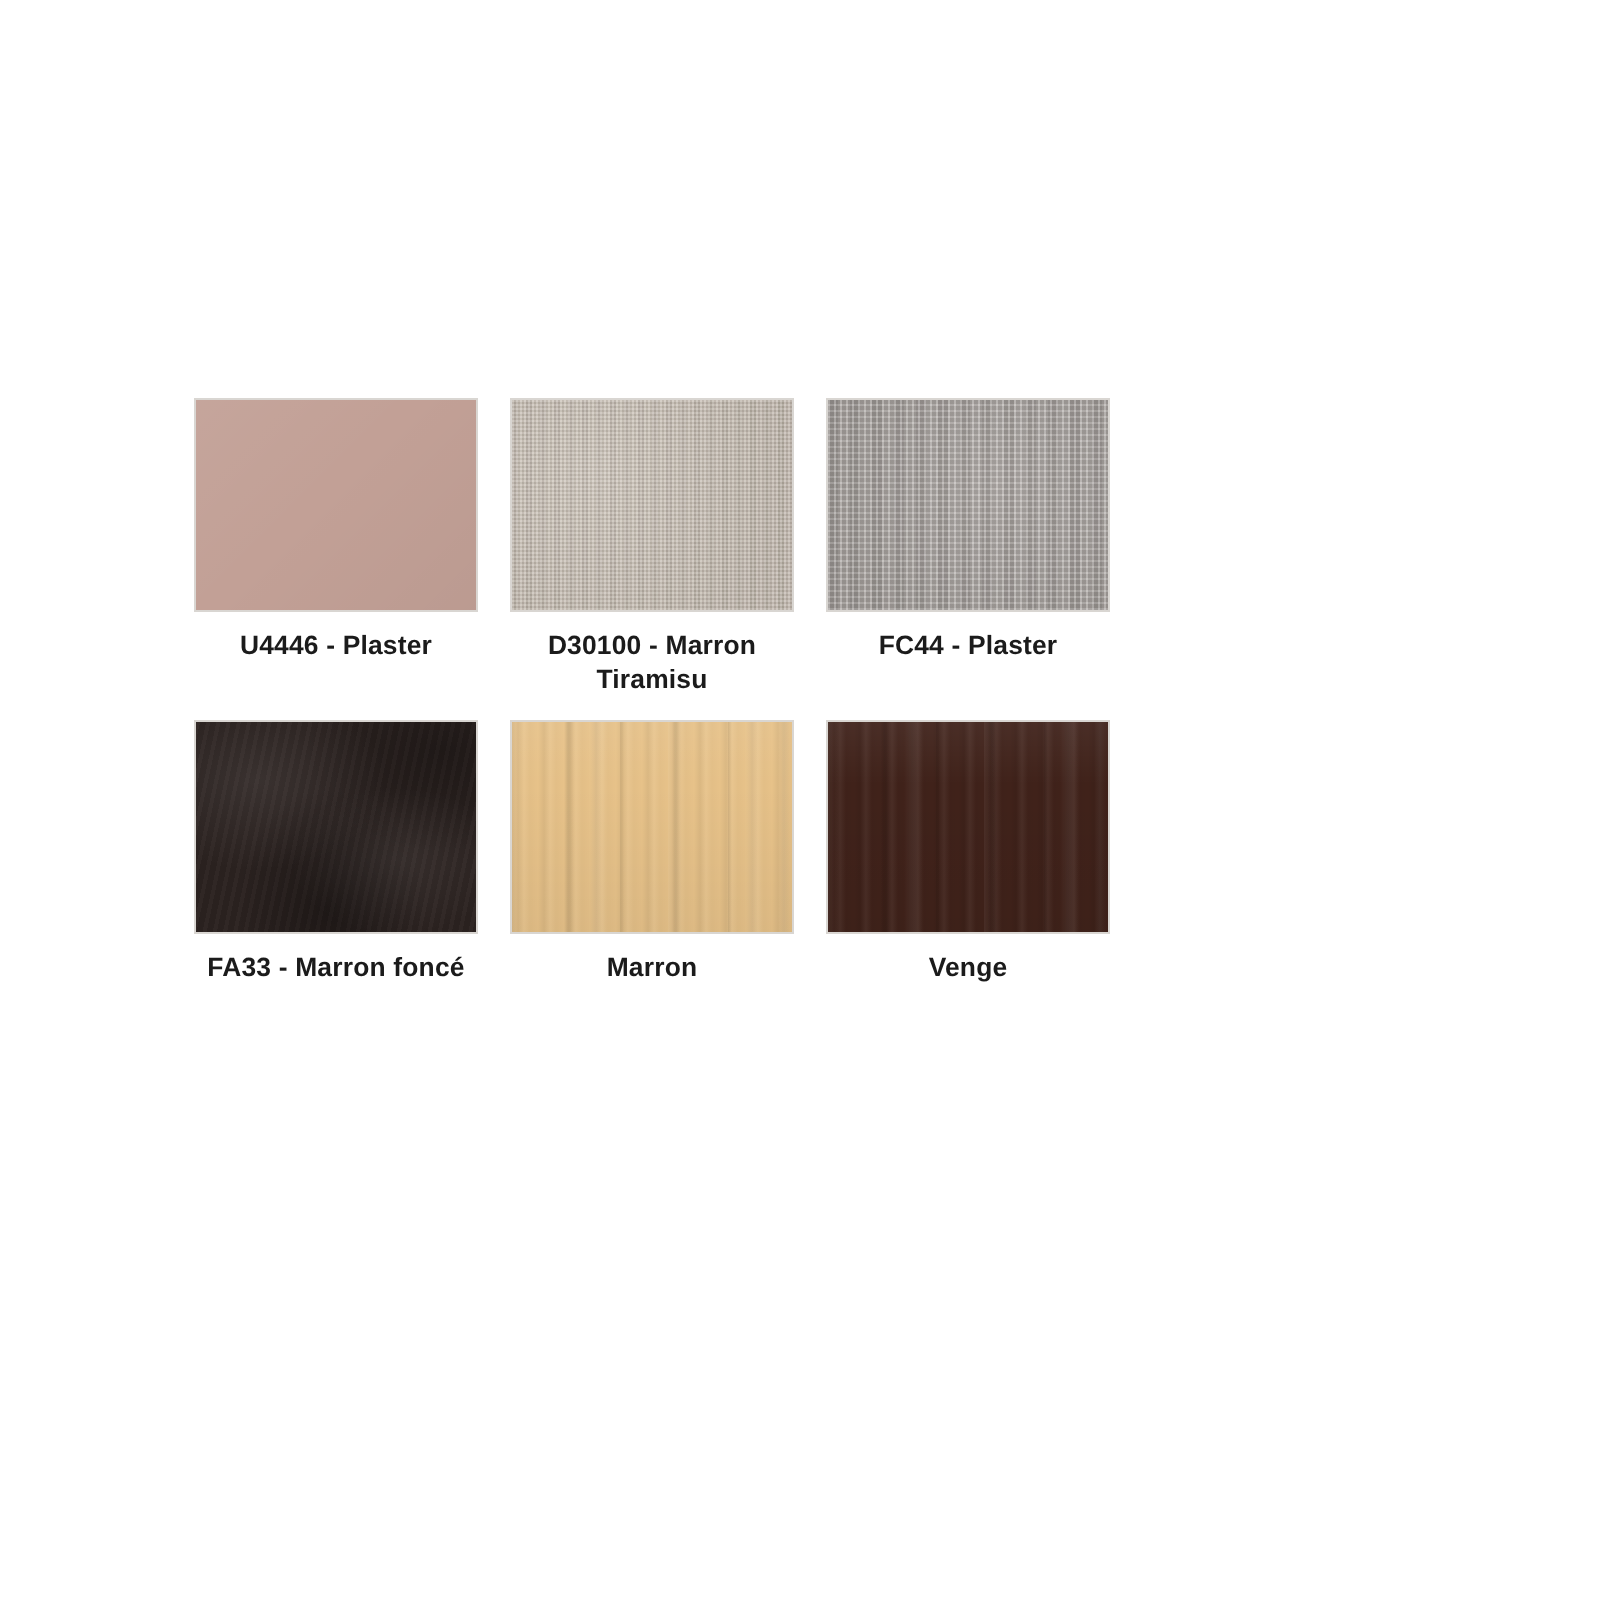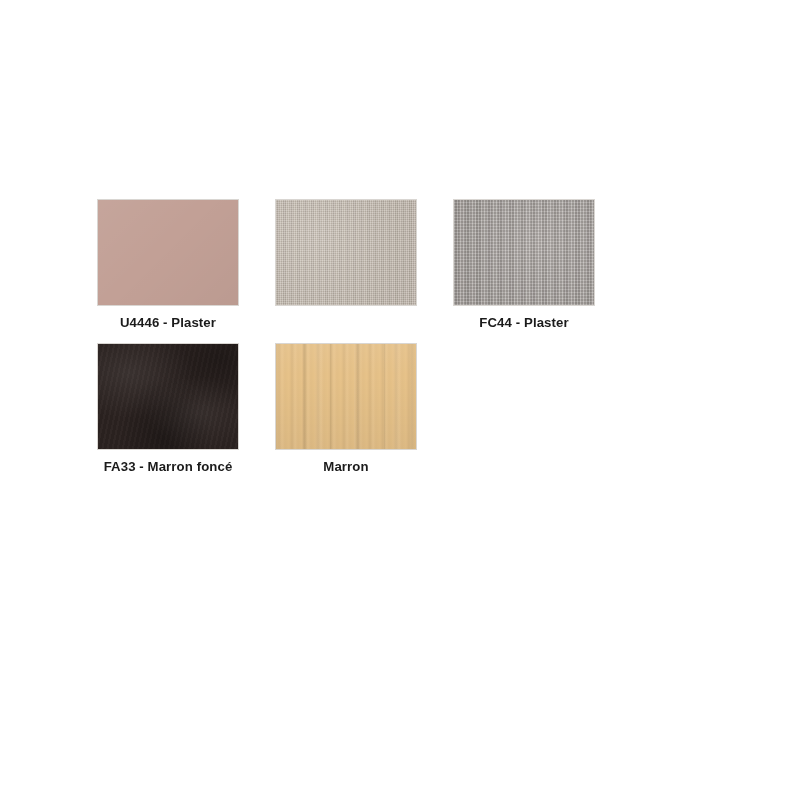--- a/index.html
+++ b/index.html
@@ -20,21 +20,20 @@
     position: absolute;
     left: 89px;
     top: 199px;
     width: 640px;
   }
 
   .swatch-row {
     display: flex;
     flex-direction: row;
     align-items: flex-start;
-    gap: 20px;
   }
 
   .swatch-cell {
     width: 158px;
     display: flex;
     flex-direction: column;
     align-items: center;
     box-sizing: border-box;
   }
 
@@ -171,20 +170,21 @@
 
   <div class="swatch-row">
 
     <div class="swatch-cell">
       <div class="swatch-tile surf-solid" style="--base:#C2A096;"></div>
       <div class="swatch-label">U4446 - Plaster</div>
     </div>
 
     <div class="swatch-cell">
       <div class="swatch-tile surf-weave" style="--base:#C6BCB0;"></div>
+      <div class="swatch-label">D30100 - Marron Tiramisu</div>
     </div>
 
     <div class="swatch-cell">
       <div class="swatch-tile surf-weave-coarse" style="--base:#B0AAA6;"></div>
       <div class="swatch-label">FC44 - Plaster</div>
     </div>
 
 
   </div>
 
@@ -193,16 +193,20 @@
     <div class="swatch-cell">
       <div class="swatch-tile surf-mottled" style="--base:#2B2220;"></div>
       <div class="swatch-label">FA33 - Marron foncé</div>
     </div>
 
     <div class="swatch-cell">
       <div class="swatch-tile surf-wood" style="--base:#E7C289;"></div>
       <div class="swatch-label">Marron</div>
     </div>
 
+    <div class="swatch-cell">
+      <div class="swatch-tile surf-wood" style="--base:#40221A;"></div>
+      <div class="swatch-label">Venge</div>
+    </div>
 
   </div>
 
 </div>
 
 </body></html>

